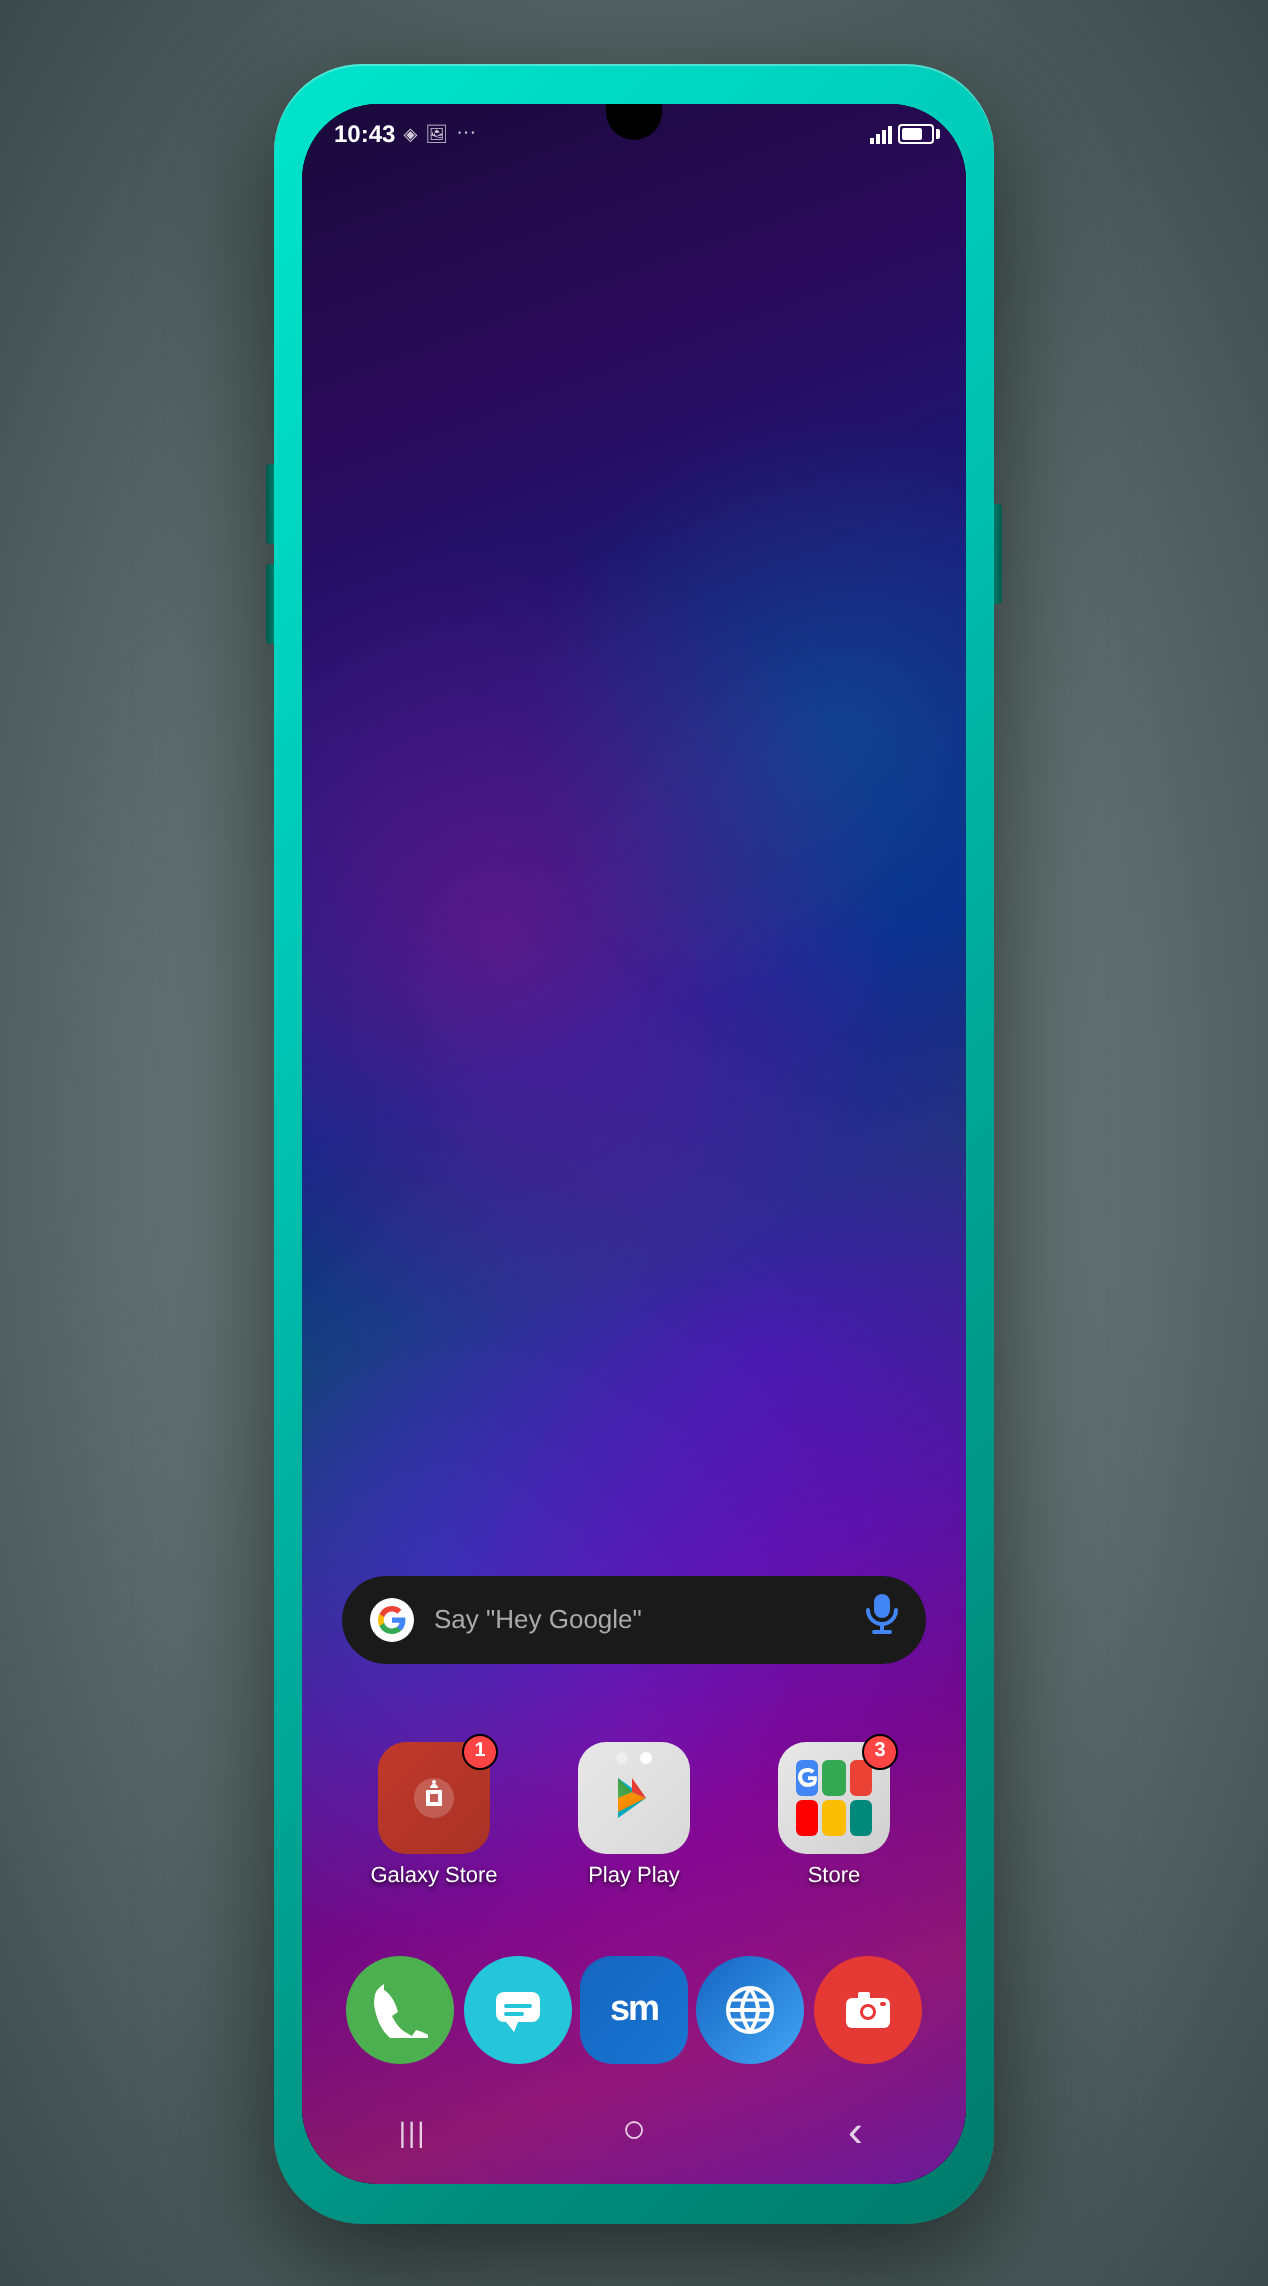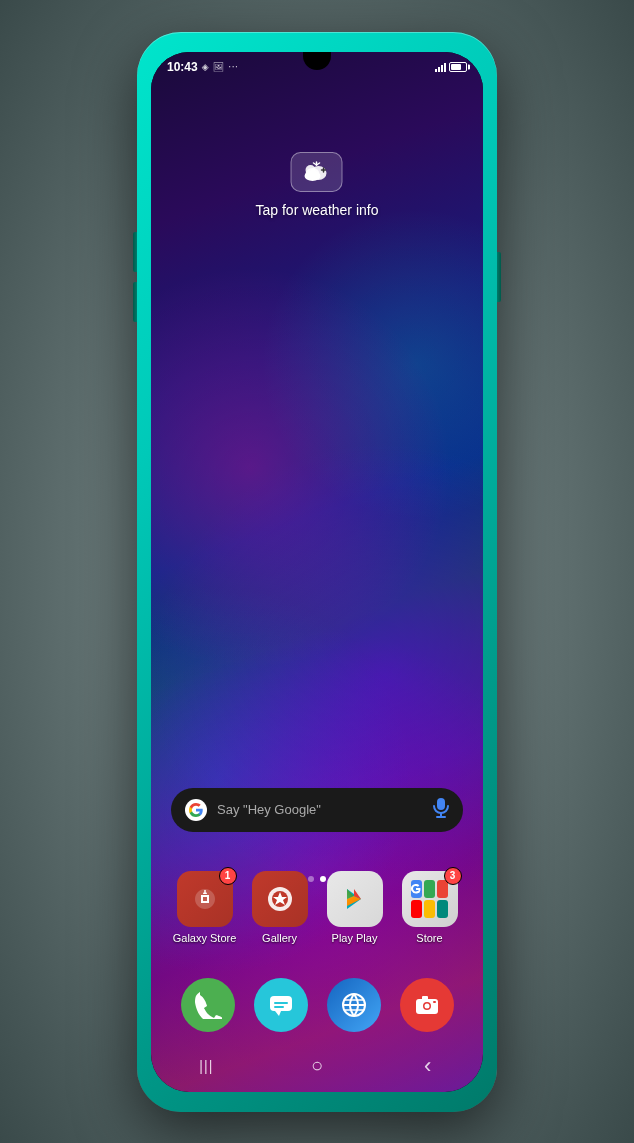--- a/index.html
+++ b/index.html
@@ -456,37 +456,20 @@
               <span style="height:5px;"></span>
               <span style="height:7px;"></span>
               <span style="height:9px;"></span>
             </div>
             <div class="battery-icon">
               <div class="battery-fill"></div>
             </div>
           </div>
         </div>
 
-        <div class="weather-widget">
-          <div class="weather-icon-container">
-            <svg width="28" height="22" viewBox="0 0 28 22" fill="none">
-              <ellipse cx="10" cy="13" rx="7" ry="6" fill="white" opacity="0.9"></ellipse>
-              <ellipse cx="16" cy="12" rx="8" ry="7" fill="white" opacity="0.9"></ellipse>
-              <ellipse cx="10" cy="15" rx="8" ry="5" fill="white"></ellipse>
-              <circle cx="8" cy="9" r="5" fill="white" opacity="0.9"></circle>
-              <line x1="14" y1="4" x2="14" y2="1" stroke="white" stroke-width="1.5" stroke-linecap="round"></line>
-              <line x1="14" y1="4" x2="17" y2="2" stroke="white" stroke-width="1.5" stroke-linecap="round"></line>
-              <line x1="14" y1="4" x2="11" y2="2" stroke="white" stroke-width="1.5" stroke-linecap="round"></line>
-
-              <line x1="19" y1="9" x2="23" y2="9" stroke="#333" stroke-width="1.5" stroke-linecap="round"></line>
-              <line x1="21" y1="7" x2="21" y2="11" stroke="#333" stroke-width="1.5" stroke-linecap="round"></line>
-            </svg>
-          </div>
-          <span class="weather-text">Tap for weather info</span>
-        </div>
 
         <div class="search-bar">
           <div class="google-g">
             <svg width="14" height="14" viewBox="0 0 18 18" fill="none">
               <path d="M17.64 9.2c0-.637-.057-1.251-.164-1.84H9v3.481h4.844c-.209 1.125-.843 2.078-1.796 2.716v2.259h2.908c1.702-1.567 2.684-3.875 2.684-6.615z" fill="#4285F4"></path>
               <path d="M9 18c2.43 0 4.467-.806 5.956-2.18l-2.908-2.259c-.806.54-1.837.86-3.048.86-2.344 0-4.328-1.584-5.036-3.711H.957v2.332A8.997 8.997 0 0 0 9 18z" fill="#34A853"></path>
               <path d="M3.964 10.71c-.18-.54-.282-1.117-.282-1.71s.102-1.17.282-1.71V4.958H.957A8.996 8.996 0 0 0 0 9c0 1.452.348 2.827.957 4.042l3.007-2.332z" fill="#FBBC05"></path>
               <path d="M9 3.58c1.321 0 2.508.454 3.44 1.345l2.582-2.58C13.463.891 11.426 0 9 0A8.997 8.997 0 0 0 .957 4.958L3.964 7.29C4.672 5.163 6.656 3.58 9 3.58z" fill="#EA4335"></path>
             </svg>
           </div>
@@ -513,32 +496,20 @@
                     <path d="M15 8c-1.1 0-2 .9-2 2h4c0-1.1-.9-2-2-2z" fill="white"></path>
                     <path d="M11 11v8h8v-8H11zm6 6H13v-4h4v4z" fill="white"></path>
                     <circle cx="15" cy="7" r="1" fill="white"></circle>
                   </svg>
                 </div>
                 <div class="badge">1</div>
               </div>
               <span class="app-label">Galaxy Store</span>
             </div>
 
-            <div class="app-item">
-              <div class="app-icon-wrapper">
-                <div class="app-icon icon-gallery" style="background: linear-gradient(135deg, #c0392b 0%, #a93226 100%); border-radius:14px; display:flex; align-items:center; justify-content:center;">
-                  <svg width="34" height="34" viewBox="0 0 34 34" fill="none">
-                    <circle cx="17" cy="17" r="12" fill="white" opacity="0.9"></circle>
-                    <circle cx="17" cy="17" r="8" fill="#c0392b"></circle>
-                    <path d="M17 10 L19 15 L24 15 L20 18 L22 23 L17 20 L12 23 L14 18 L10 15 L15 15 Z" fill="white"></path>
-                  </svg>
-                </div>
-              </div>
-              <span class="app-label">Gallery</span>
-            </div>
 
             <div class="app-item">
               <div class="app-icon-wrapper">
                 <div class="app-icon icon-play-store" style="background: linear-gradient(135deg, #e8e8e8 0%, #d8d8d8 100%); border-radius:14px; display:flex; align-items:center; justify-content:center;">
                   <svg width="32" height="32" viewBox="0 0 32 32" fill="none">
                     <defs>
                       <linearGradient id="pg1" x1="0" y1="0" x2="1" y2="1">
                         <stop offset="0%" stop-color="#00BCD4"></stop>
                         <stop offset="100%" stop-color="#0097A7"></stop>
                       </linearGradient>
@@ -610,20 +581,25 @@
             <div class="dock-icon" style="background: #26C6DA; border-radius:50%;">
               <svg width="28" height="28" viewBox="0 0 28 28" fill="none">
                 <rect x="3" y="5" width="22" height="15" rx="4" fill="white"></rect>
                 <path d="M8 20l4 5 2-5" fill="white"></path>
                 <rect x="7" y="11" width="14" height="2" rx="1" fill="#26C6DA"></rect>
                 <rect x="7" y="15" width="10" height="2" rx="1" fill="#26C6DA"></rect>
               </svg>
             </div>
           </div>
 
+          <div class="dock-item">
+            <div class="dock-icon" style="background: linear-gradient(135deg, #1565C0 0%, #1976D2 100%); border-radius:16px; width:54px; height:54px; display:flex; align-items:center; justify-content:center;">
+              <span style="color:white; font-weight:bold; font-size:18px; font-family:sans-serif; letter-spacing:-1px;">sm</span>
+            </div>
+          </div>
 
           <div class="dock-item">
             <div class="dock-icon" style="background: linear-gradient(135deg, #1565C0 0%, #42A5F5 100%); border-radius:50%;">
               <svg width="30" height="30" viewBox="0 0 30 30" fill="none">
                 <circle cx="15" cy="15" r="11" fill="none" stroke="white" stroke-width="2"></circle>
                 <path d="M15 4C15 4 11 10 11 15s4 11 4 11" stroke="white" stroke-width="2" fill="none"></path>
                 <path d="M15 4C15 4 19 10 19 15s-4 11-4 11" stroke="white" stroke-width="2" fill="none"></path>
                 <line x1="4" y1="15" x2="26" y2="15" stroke="white" stroke-width="2"></line>
                 <line x1="5" y1="10" x2="25" y2="10" stroke="white" stroke-width="1.5"></line>
                 <line x1="5" y1="20" x2="25" y2="20" stroke="white" stroke-width="1.5"></line>

